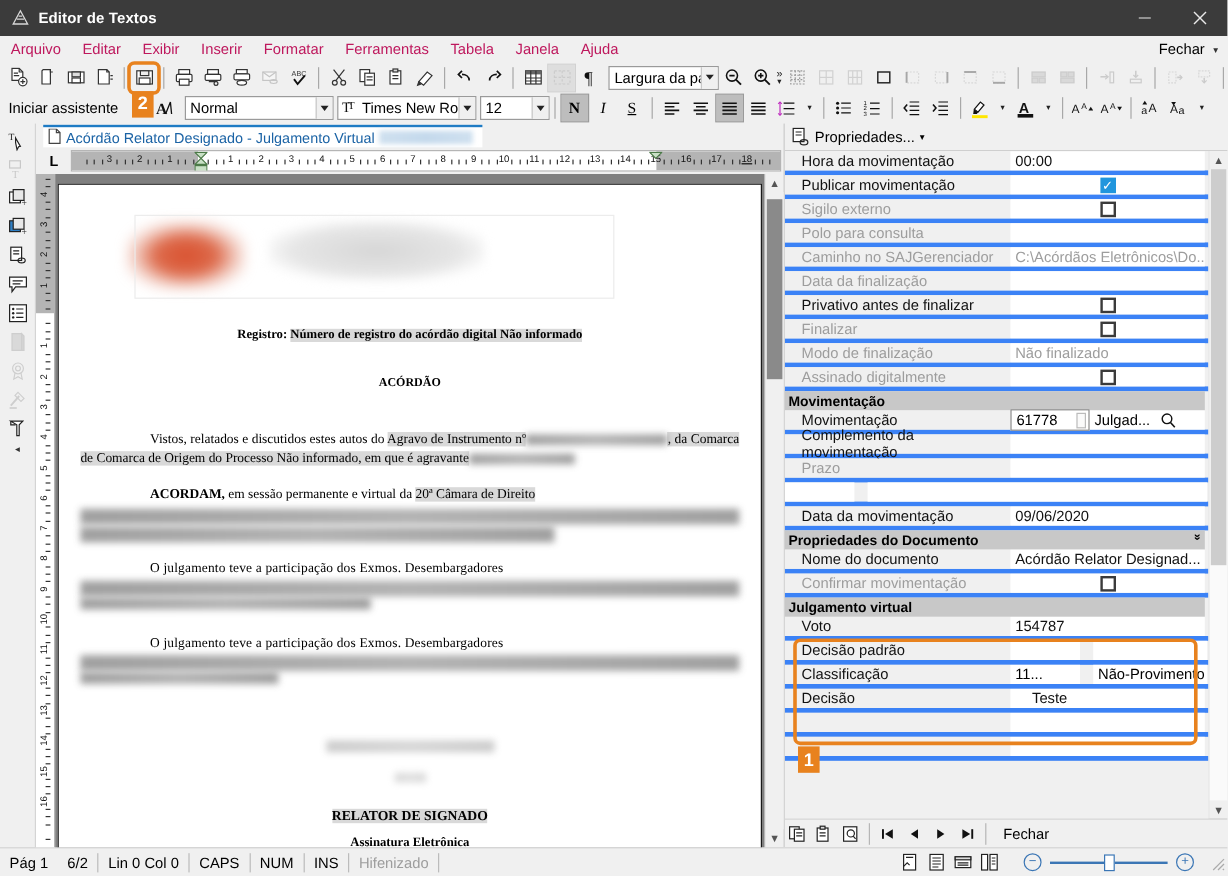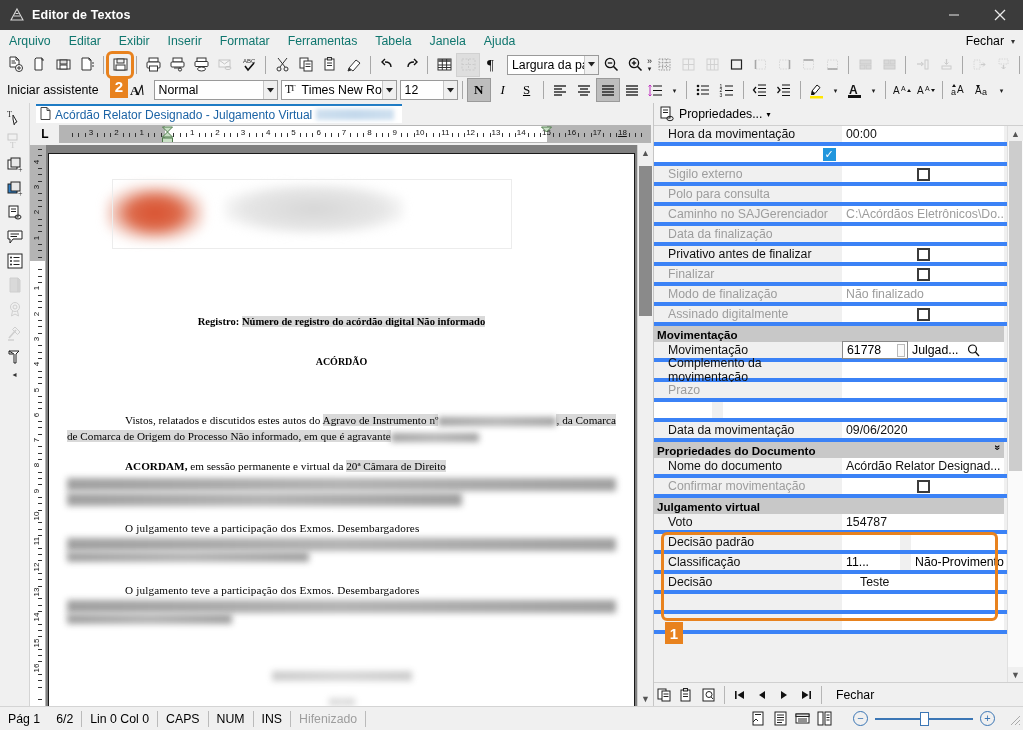--- a/index.html
+++ b/index.html
@@ -38,21 +38,21 @@
     align-items: center; justify-content: center;
     color: #e9e9e9;
   }
 
   
   .menubar {
     height: 22px; background: #f0f0f0; display: flex; align-items: center;
     flex: 0 0 22px; border-bottom: none; position: relative;
   }
   .menu-item {
-    padding: 2px 9px; font-size: 12.3px; color: #0f766e; white-space: nowrap; text-align: center;
+    padding: 2px 9px; font-size: 12.3px; color: #be185d; white-space: nowrap; text-align: center;
   }
   .menubar .spacer { flex: 1 1 auto; }
   .menu-right {
     display: flex; align-items: center; padding-right: 4px;
   }
   .menu-right .fechar { font-size: 12.3px; padding: 2px 6px; }
   .tiny-caret { font-size: 8px; color:#333; padding: 0 4px 0 1px; }
 
   
   .toolbar {
@@ -162,21 +162,21 @@
   .page {
     position: absolute; left: 0; right: 0; top: 8px; bottom: -40px;
     margin: 0 2px 0 2px; background: #fff; border: 1px solid #1a1a1a;
   }
   .page-inner { position: relative; width: 100%; height: 100%; padding: 0 18px; }
 
   .doc-text {
     font-family: "Liberation Serif", serif; font-size: 11.2px; color: #000;
     text-align: justify; line-height: 1.45;
   }
-  .doc-center { text-align: center; margin-top: 42px; }
+  .doc-center { text-align: center; }
   .hl { background: #d9d9d9; }
   .redact {
     display: inline-block; background: #9b9b9b; filter: blur(3px);
     vertical-align: middle; opacity: .85;
   }
   .redact-block {
     background: linear-gradient(90deg,#8f8f8f,#a5a5a5,#8f8f8f);
     filter: blur(3.2px);
   }
   .logo-blur {
@@ -1146,21 +1146,21 @@
               <div style="position:absolute;left:63px;top:25px;width:400px;height:70px;border:1px solid #ececec;"></div>
 
               <div style="padding-top:118px;"></div>
 
               <div class="doc-text doc-center" style="font-weight:bold;font-size:10.6px;">
                 <span>Registro: </span><span class="hl">Número de registro do acórdão digital Não informado</span>
               </div>
 
               <div class="doc-text doc-center" style="font-weight:bold;font-size:10px;margin-top:26px;">ACÓRDÃO</div>
 
-              <div class="doc-text" style="margin-top:42px;text-indent:58px;">
+              <div class="doc-text" style="margin-top:30px;text-indent:58px;">
                 <span>Vistos, relatados e discutidos estes autos do </span><span class="hl">Agravo de Instrumento nº</span><span class="redact redact-block" style="width:118px;height:9px;"></span><span class="hl">, da Comarca de Comarca de Origem do Processo Não informado, em que é agravante</span><span class="redact redact-block" style="width:88px;height:9px;"></span>
               </div>
 
               <div class="doc-text" style="margin-top:14px;text-indent:58px;">
                 <b>ACORDAM,</b><span> em sessão permanente e virtual da </span><span class="hl">20ª Câmara de Direito</span>
                 <div class="redact redact-block" style="display:block;width:100%;height:13px;margin-top:3px;"></div>
                 <div class="redact redact-block" style="display:block;width:72%;height:13px;margin-top:2px;"></div>
               </div>
 
               <div class="doc-text" style="margin-top:14px;text-indent:58px;letter-spacing:.15px;">
@@ -1217,20 +1217,21 @@
 
       <div class="propscroll">
         <div class="proplist" id="proplist">
             <div class="prow">
               <div class="pname">Hora da movimentação</div>
               <div class="pval">
                 <span>00:00</span>
               </div>
             </div>
             <div class="prow">
+              <div class="pname">Publicar movimentação</div>
               <div class="pval center">
                 <div class="chk on">✓</div>
               </div>
             </div>
             <div class="prow">
               <div class="pname dim">Sigilo externo</div>
               <div class="pval dim center">
                 <div class="chk"></div>
               </div>
             </div>

